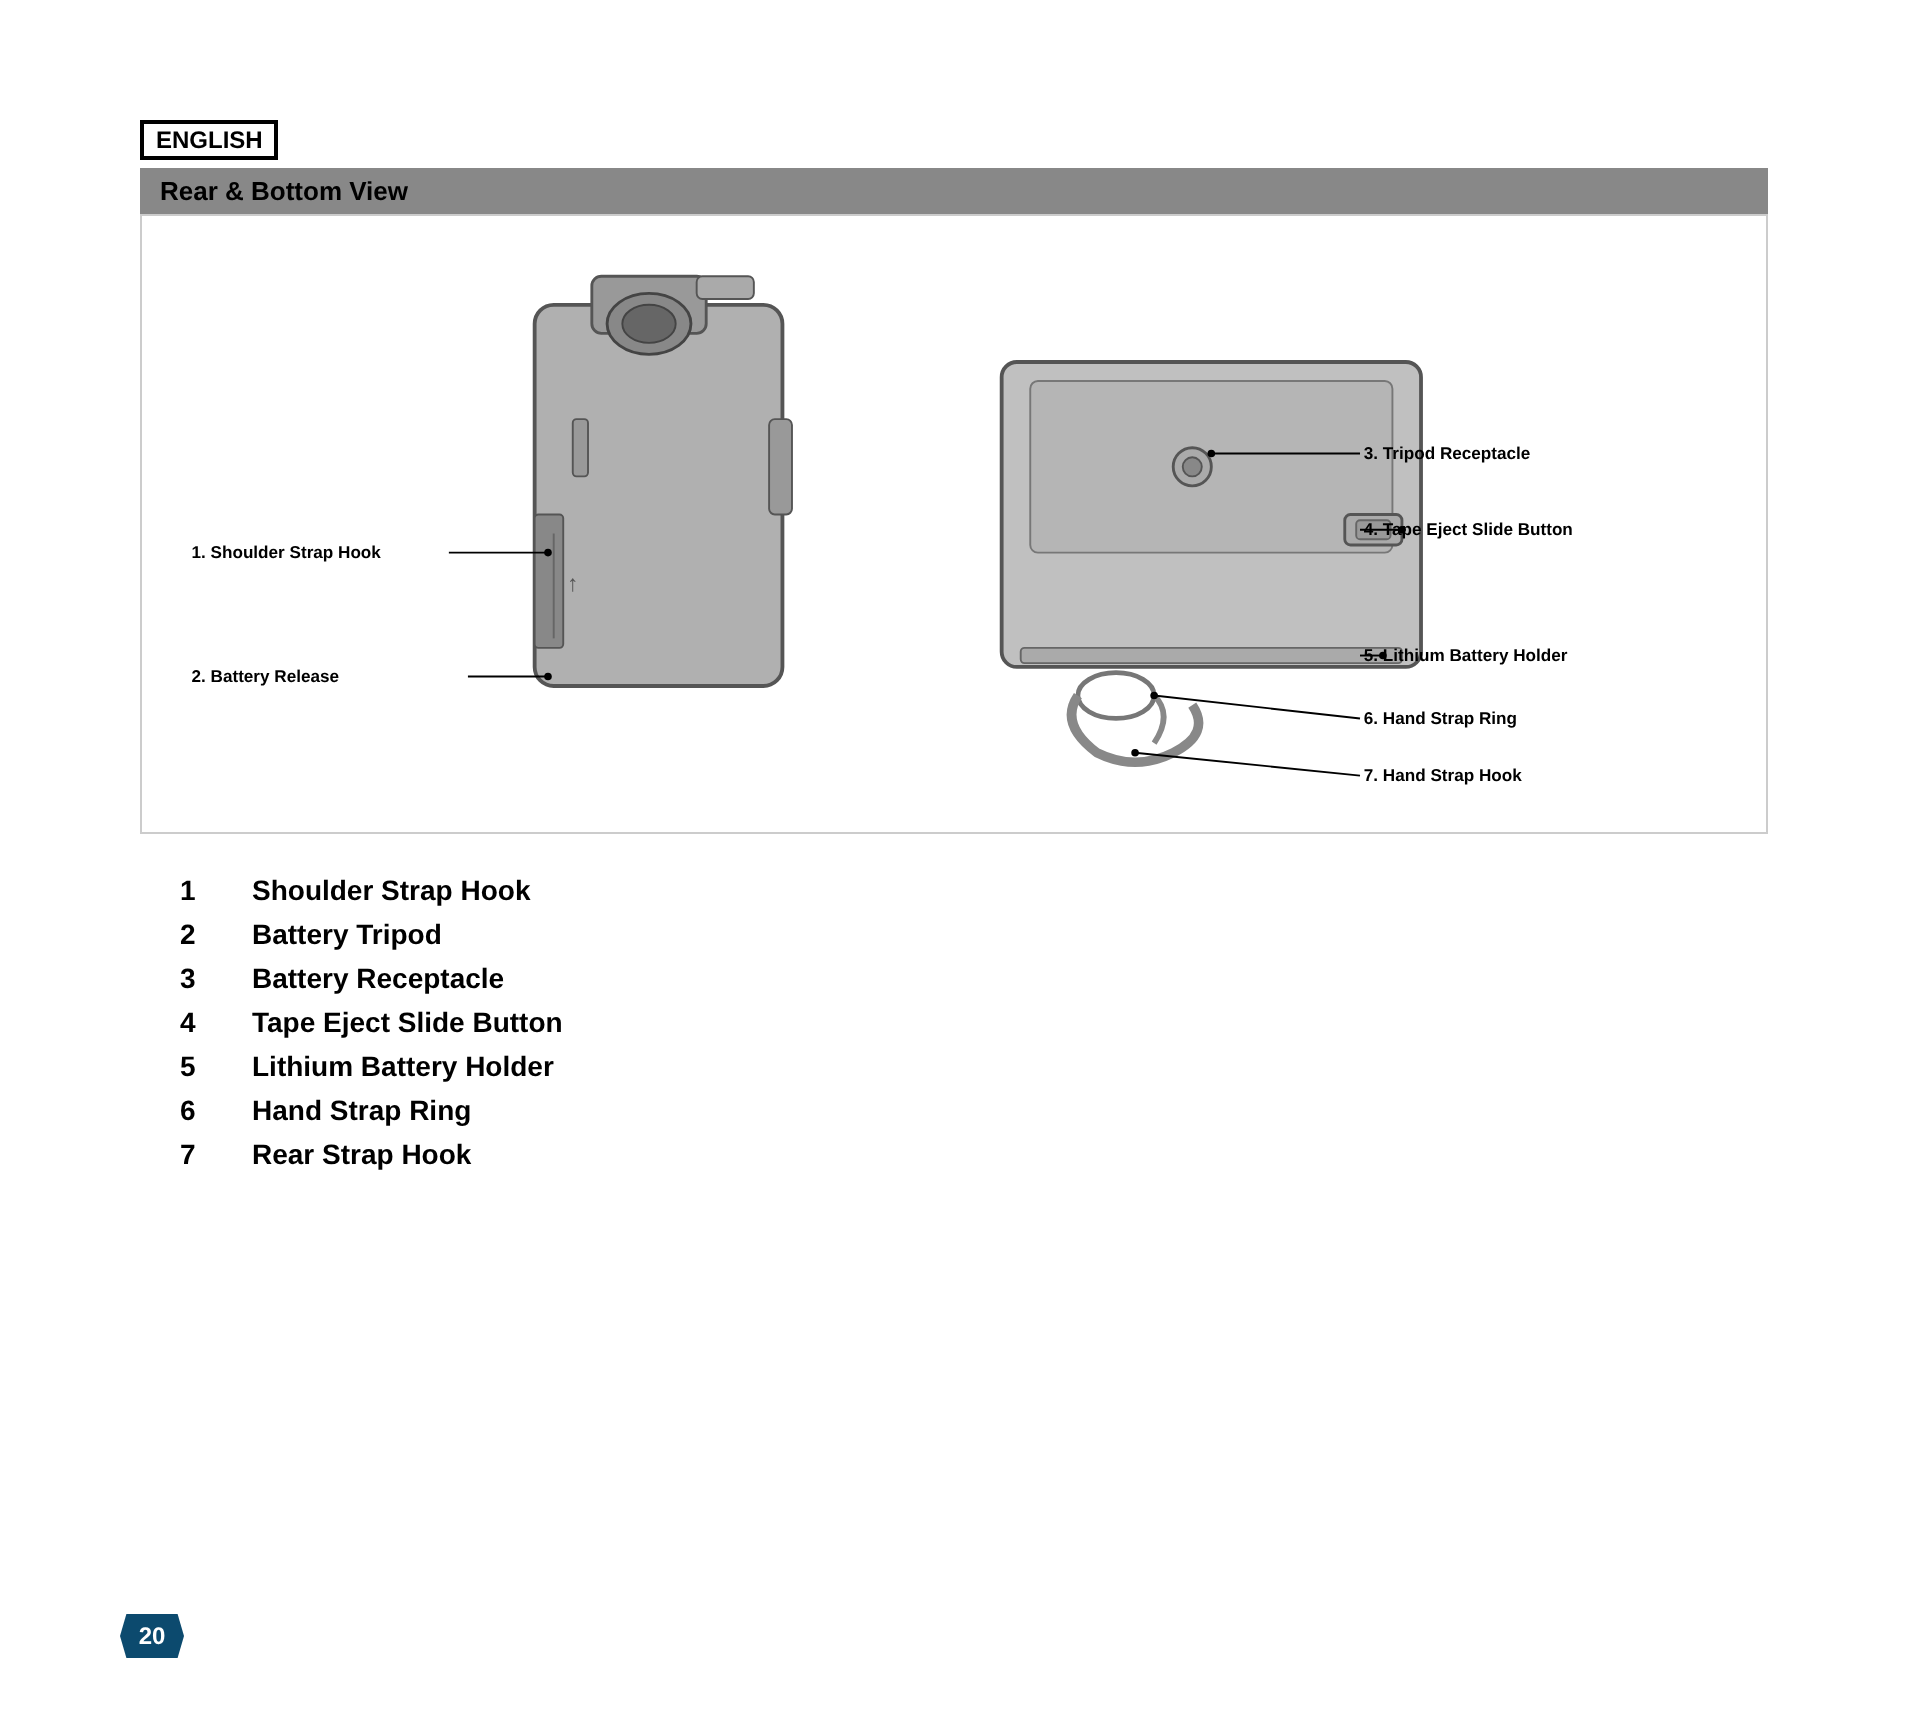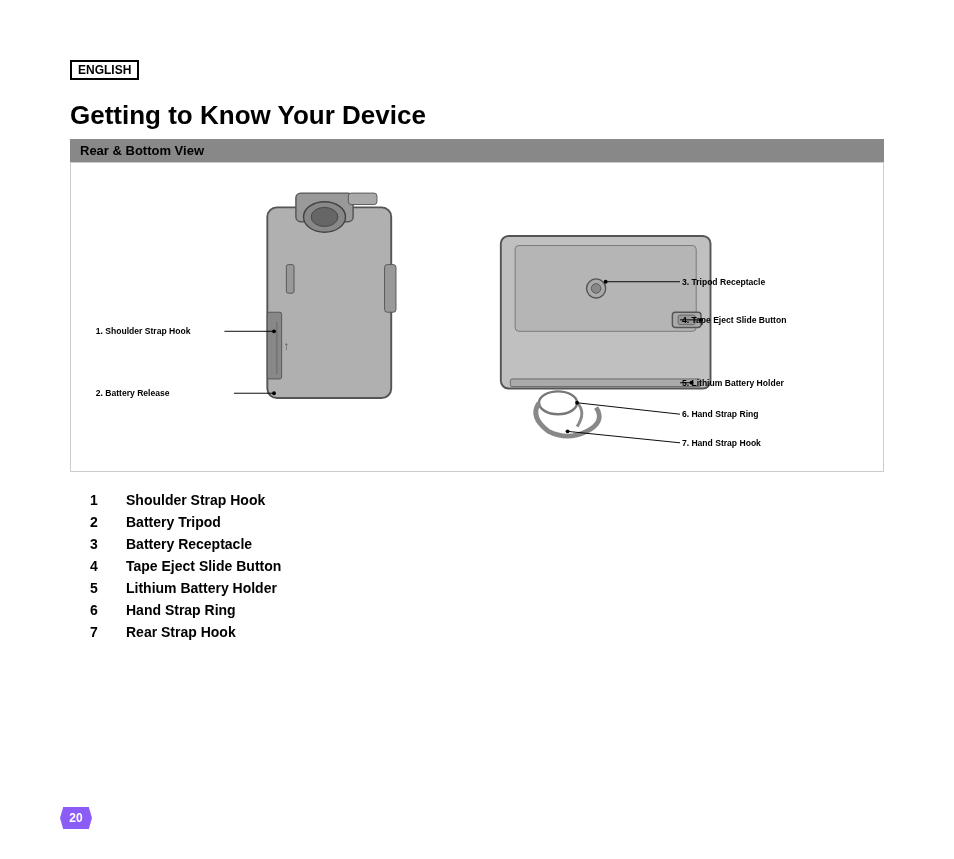--- a/index.html
+++ b/index.html
@@ -16,21 +16,21 @@
       padding: 60px 70px 40px 70px;
     }
 
     
     .language-badge {
       display: inline-block;
       border: 2px solid #000;
       padding: 1px 6px;
       font-size: 12px;
       font-weight: bold;
-      margin-bottom: 20px;
+      margin-bottom: 4px;
       text-align: center;
     }
 
     
     .page-title {
       font-size: 26px;
       font-weight: bold;
       color: #000;
       margin-bottom: 8px;
     }
@@ -78,41 +78,40 @@
     .parts-list li .num {
       min-width: 20px;
       font-weight: bold;
     }
 
     
     .page-number-badge {
       position: absolute;
       bottom: 30px;
       left: 60px;
-      background: #8b5cf6;
+      background: #0c4a6e;
       color: #fff;
       font-size: 12px;
       font-weight: bold;
       width: 32px;
       height: 22px;
       display: flex;
       align-items: center;
       justify-content: center;
       clip-path: polygon(10% 0%, 90% 0%, 100% 50%, 90% 100%, 10% 100%, 0% 50%);
     }
   </style>
 </head>
 <body>
 
 <div class="page-container">
   
   <div class="language-badge">ENGLISH</div>
 
   
-  <div class="page-title">Getting to Know Your Device</div>
 
   
   <div class="section-header">Rear &amp; Bottom View</div>
 
   
   <div class="diagram-container">
     <svg class="diagram-svg" viewBox="0 0 810 270">
 
       <rect x="185" y="20" width="130" height="200" rx="10" ry="10" fill="#b0b0b0" stroke="#555" stroke-width="2"></rect>
 

